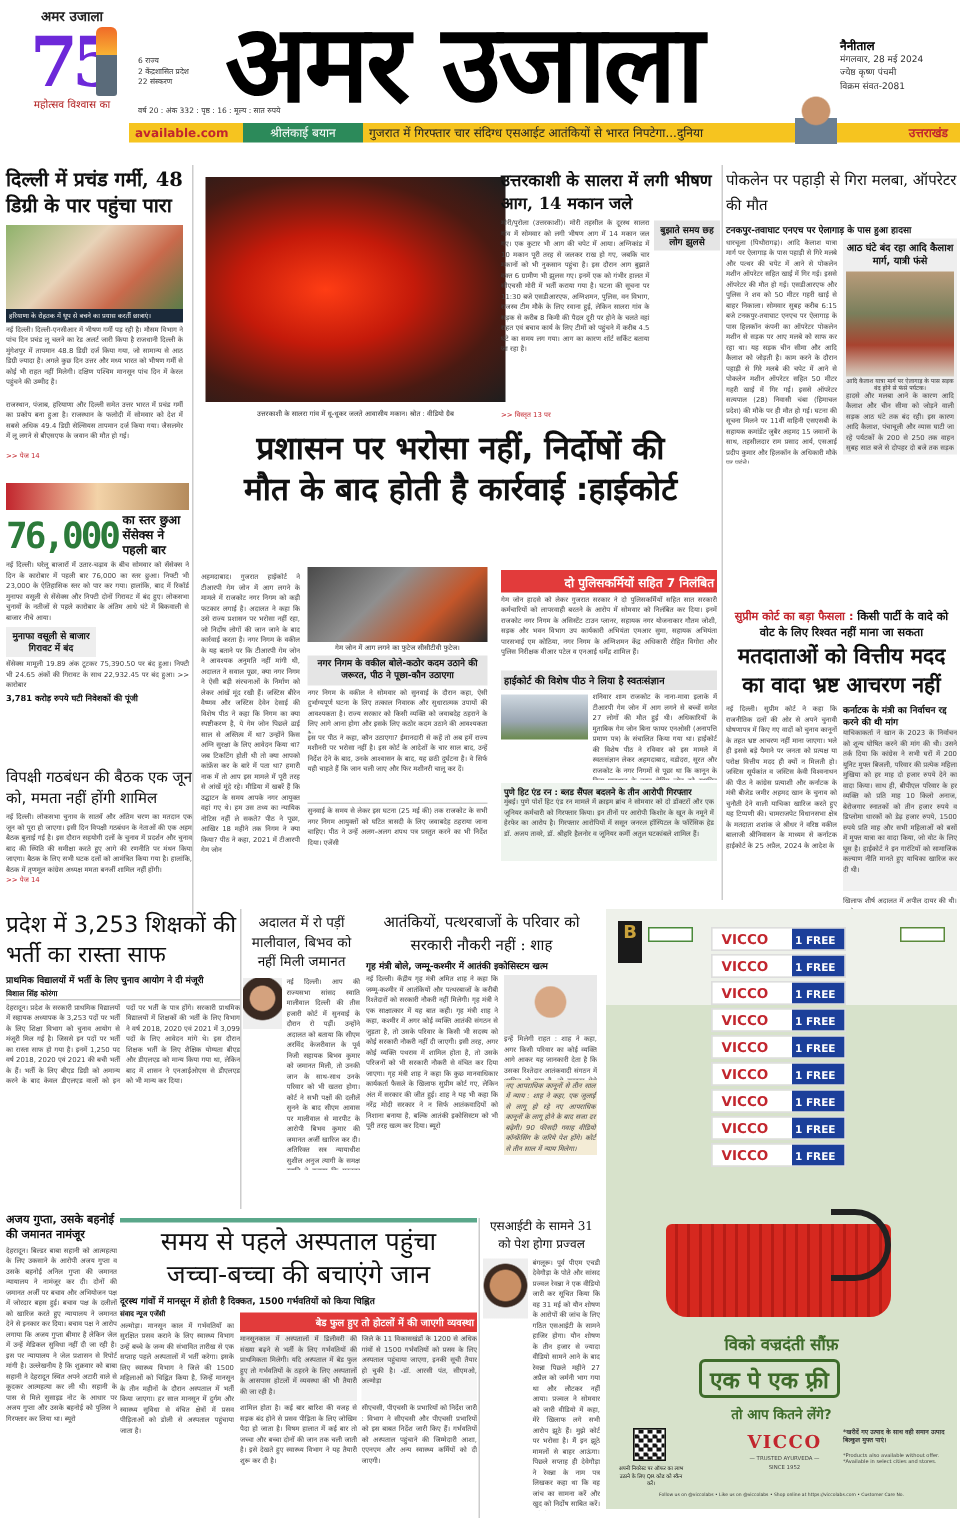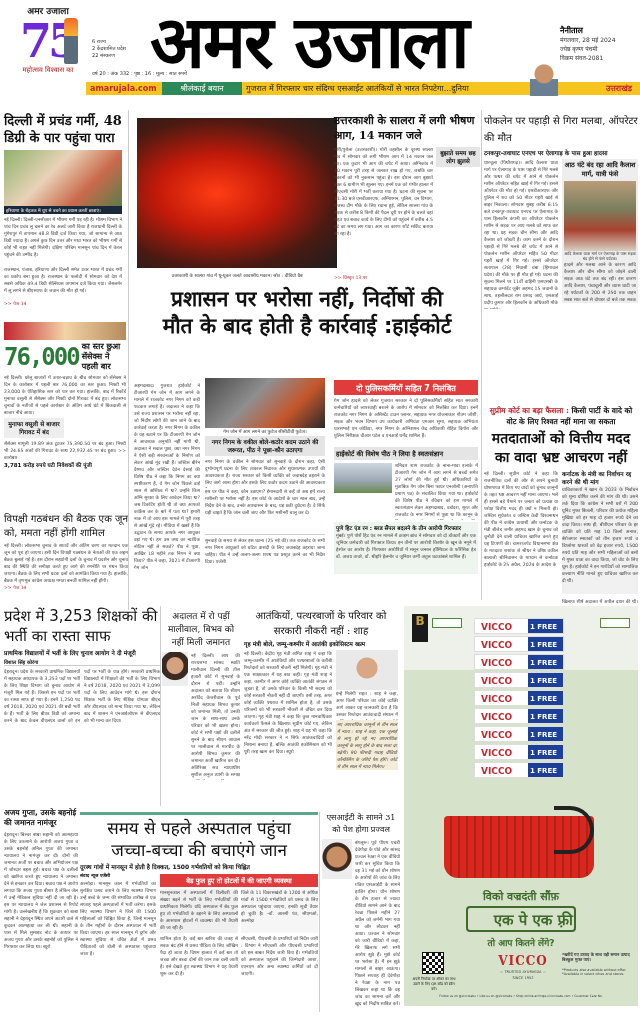--- a/index.html
+++ b/index.html
@@ -20,21 +20,21 @@
 .band .b2{background:#2c8a5a;color:#fff;width:80px;text-align:center}
 .band .b3{background:#f6c41f;color:#222;flex:1;padding-left:4px;white-space:nowrap;overflow:hidden}
 .band .b4{background:#f6c41f;color:#c2262e;font-weight:bold;width:70px;text-align:right;padding-right:8px}
 .portrait{left:530px;top:62px;width:28px;height:34px;background:radial-gradient(circle at 50% 35%,#c9946c 0 9px,transparent 10px),linear-gradient(#fff 50%,#6b7f93 50%)}
 .h-big{font-family:"DejaVu Serif",serif;font-weight:bold;color:#111}
 .body{font-size:4.6px;line-height:7px;color:#444;text-align:justify}
 .caption{font-size:4.6px;color:#333;text-align:center}
 .img{background:#888}
 .fire{background:radial-gradient(ellipse at 40% 50%,#ff3d14 0,#c41a0a 35%,#4a1a12 70%,#1e1e1e 100%)}
 .col-rule{position:absolute;width:1px;background:#ccc}
-.boxhead{color:#fff;font-weight:bold;text-align:center}
+.boxhead{color:#fff;font-weight:bold;text-align:right}
 .vicco-stack div{height:16px;margin:2px auto;background:linear-gradient(90deg,#fff 0 60%,#1c3f9a 60%);border:1px solid #ddd;font-size:9px;font-weight:bold;color:#c2262e;line-height:16px;padding-left:6px;position:relative}
 .vicco-stack div span{position:absolute;right:6px;color:#fff;font-size:7px}
 </style>
 </head>
 <body>
 
 <div class="abs mast-logo">
   <div class="brand">अमर उजाला</div>
   <div class="num">75</div>
   <div class="torch"></div>
@@ -47,21 +47,21 @@
 </div>
 <div class="abs issue-line">वर्ष 20 : अंक 332 : पृष्ठ : 16 : मूल्य : सात रुपये</div>
 <div class="abs title-main">अमर उजाला</div>
 <div class="abs right-info">
   <div class="city">नैनीताल</div>
   <div>मंगलवार, 28 मई 2024</div>
   <div>ज्येष्ठ कृष्ण पंचमी</div>
   <div>विक्रम संवत-2081</div>
 </div>
 <div class="abs band">
-  <div class="b1">amarujala.com</div>
+  <div class="b1">available.com</div>
   <div class="b2">श्रीलंकाई बयान</div>
   <div class="b3">गुजरात में गिरफ्तार चार संदिग्ध एसआईट आतंकियों से भारत निपटेगा...दुनिया</div>
   <div class="b4">उत्तराखंड</div>
 </div>
 <div class="abs portrait"></div>
 
 <div class="abs" style="left:4px;top:112px;width:118px">
   <div class="h-big" style="font-size:13px;line-height:17px">दिल्ली में प्रचंड गर्मी, 48 डिग्री के पार पहुंचा पारा</div>
   <div class="img" style="height:56px;margin-top:4px;background:linear-gradient(135deg,#8fb26b,#e8d3b8 40%,#c96a4c 70%,#5b7d49)"></div>
   <div style="background:#1b2a3a;color:#fff;font-size:4.4px;padding:1px 2px">हरियाणा के रोहतक में धूप से बचने का प्रयास करतीं छात्राएं।</div>
@@ -220,21 +220,21 @@
     <div><span>1 FREE</span><b>VICCO</b></div>
     <div><span>1 FREE</span><b>VICCO</b></div>
     <div><span>1 FREE</span><b>VICCO</b></div>
     <div><span>1 FREE</span><b>VICCO</b></div>
     <div><span>1 FREE</span><b>VICCO</b></div>
     <div><span>1 FREE</span><b>VICCO</b></div>
   </div>
   <div style="position:absolute;left:40px;top:210px;width:150px;height:62px;background:repeating-linear-gradient(90deg,#d6281f 0 6px,#b81d16 6px 8px);border-radius:4px 4px 14px 14px"></div>
   <div style="position:absolute;left:150px;top:200px;width:40px;height:48px;border:4px solid #222;border-radius:0 30px 30px 0;border-left:none"></div>
   <div style="position:absolute;left:0;top:282px;width:234px;text-align:center;font-size:11px;font-weight:bold;color:#3e6b2a">विको वज्रदंती सौंफ़</div>
-  <div style="position:absolute;left:62px;top:300px;width:110px;text-align:right;font-size:15px;font-weight:bold;color:#3e6b2a;border:2px solid #3e6b2a;border-radius:4px;padding:1px">एक पे एक फ़्री</div>
+  <div style="position:absolute;left:62px;top:300px;width:94px;text-align:center;font-size:15px;font-weight:bold;color:#3e6b2a;border:2px solid #3e6b2a;border-radius:4px;padding:1px">एक पे एक फ़्री</div>
   <div style="position:absolute;left:0;top:330px;width:234px;text-align:center;font-size:9px;font-weight:bold;color:#3e6b2a">तो आप कितने लेंगे?</div>
   <div style="position:absolute;left:18px;top:346px;width:22px;height:22px;background:repeating-conic-gradient(#111 0 25%,#fff 0 50%) 0 0/6px 6px;border:1px solid #111"></div>
   <div style="position:absolute;left:6px;top:370px;width:48px;font-size:3.5px;text-align:center">अपनी नियरेस्ट पर ऑफर का लाभ उठाने के लिए QR कोड को स्कैन करें।</div>
   <div style="position:absolute;left:88px;top:348px;width:62px;text-align:center;font-family:'DejaVu Serif',serif;font-size:12px;font-weight:bold;color:#c2262e;letter-spacing:1px">VICCO</div>
   <div style="position:absolute;left:82px;top:364px;width:74px;text-align:center;font-size:3.6px;color:#444">— TRUSTED AYURVEDA —</div>
   <div style="position:absolute;left:82px;top:370px;width:74px;text-align:center;font-size:3.6px;color:#444">SINCE 1952</div>
   <div style="position:absolute;left:158px;top:346px;width:72px;font-size:4.2px;font-weight:bold;color:#3a3a3a">*खरीदें गए उत्पाद के साथ वही समान उत्पाद बिल्कुल मुफ्त पाएं।</div>
   <div style="position:absolute;left:158px;top:362px;width:72px;font-size:3.4px;color:#3a3a3a">*Products also available without offer. *Available in select cities and stores.</div>
   <div style="position:absolute;left:4px;top:388px;width:226px;font-size:3px;text-align:center;color:#333;white-space:nowrap;overflow:hidden">Follow us on @viccolabs • Like us on @viccolabs • Shop online at https://viccolabs.com • Customer Care No.</div>
 </div>

